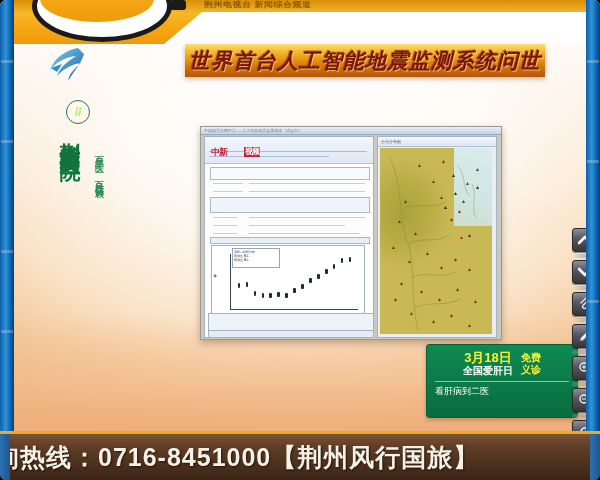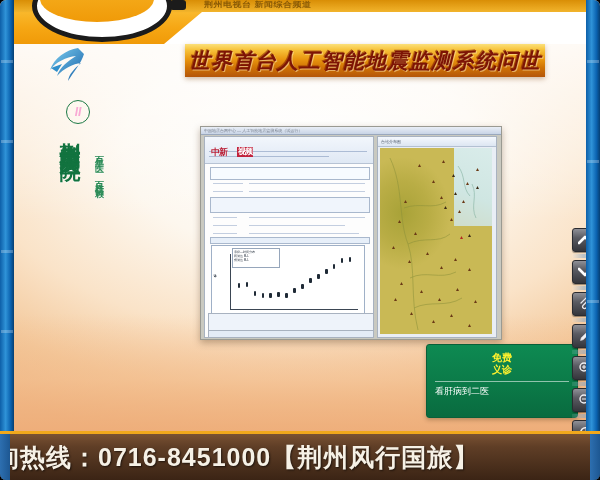--- a/index.html
+++ b/index.html
@@ -87,21 +87,21 @@
     color:#7d1405;letter-spacing:1px;
     text-shadow:1px 1px 0 rgba(255,235,180,.55),-1px -1px 0 rgba(110,10,0,.5);
     white-space:nowrap;
   }
 
   
   .hosp{position:absolute;left:40px;top:100px;width:86px;height:230px;}
   .hosp-badge{
     position:absolute;left:26px;top:0;width:22px;height:22px;
     border:1.6px solid #1d7a46;border-radius:50%;
-    color:#f9a8d4;font-size:12px;font-weight:bold;font-style:italic;
+    color:#bef264;font-size:12px;font-weight:bold;font-style:italic;
     display:flex;align-items:center;justify-content:center;
   }
   .hosp-main{
     position:absolute;left:20px;top:26px;
     writing-mode:vertical-rl;text-orientation:upright;
     font-size:21px;font-weight:bold;color:#12733f;
     letter-spacing:2px;line-height:1;
     text-shadow:0 1px 0 rgba(255,255,255,.7);
   }
   .hosp-sub{
@@ -137,21 +137,21 @@
     position:absolute;left:0;top:0;width:100%;height:26px;
     background:linear-gradient(180deg,#f2f6fc,#dfe8f4);
     border-bottom:1px solid #b7c3d4;
   }
   .doc-hline{position:absolute;background:#93a7c6;height:1px;opacity:.7;}
   .doc-row{position:absolute;height:1px;background:#b9c6da;opacity:.85;}
   .doc-box{
     position:absolute;border:1px solid #a9b8cd;background:#f7fbff;
   }
   .watermark{
-    position:absolute;left:6px;top:10px;display:flex;align-items:center;gap:10px;
+    position:absolute;left:6px;top:10px;display:flex;align-items:center;gap:17px;
     font-size:9px;font-weight:bold;line-height:1;
   }
   .wm-cn{color:#b8223a;text-shadow:0 0 1px rgba(255,255,255,.9);letter-spacing:-1px;}
   .wm-box{
     background:#c1223c;color:#fff;font-size:8px;font-weight:bold;
     padding:1px 1px;letter-spacing:-1px;
   }
   
   .chart{
     position:absolute;left:6px;top:108px;width:152px;height:78px;
@@ -441,20 +441,24 @@
         <div class="mk" style="left:52px;top:172px;"></div>
         <div class="mk" style="left:70px;top:166px;"></div>
         <div class="mk" style="left:88px;top:176px;"></div>
         <div class="mk" style="left:14px;top:150px;"></div>
       </div>
     </div>
   </div>
 
   <div class="ad">
     <div class="ad-top">
+      <div class="ad-date">
+        <div class="ad-date-l1">3月18日</div>
+        <div class="ad-date-l2">全国爱肝日</div>
+      </div>
       <div class="ad-free">
         <div class="ad-free-l1">免费</div>
         <div class="ad-free-l2">义诊</div>
       </div>
     </div>
     <div class="ad-div"></div>
     <div class="ad-line3">看肝病到二医</div>
   </div>
 
   <div class="vtool">

